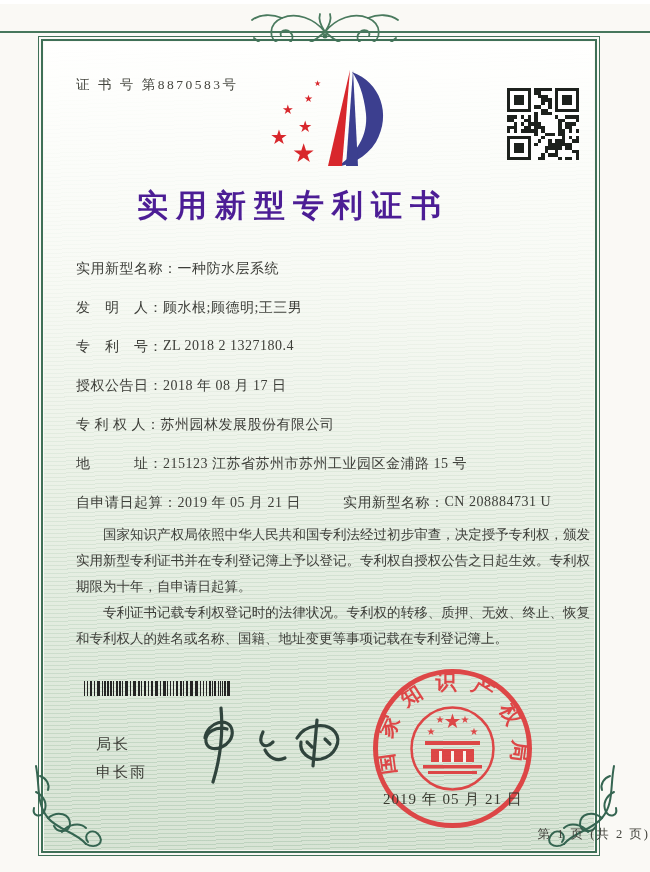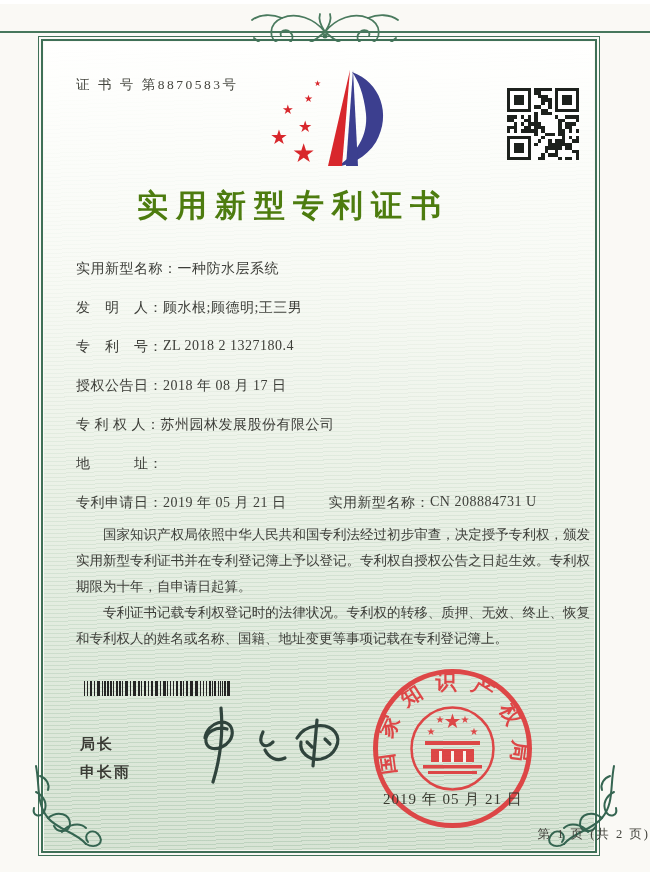--- a/index.html
+++ b/index.html
@@ -27,32 +27,32 @@
   }
   .corner-ornament { position:absolute; width:82px; height:92px; }
   .corner-bl { left:28px; top:758px; }
   .corner-br { left:540px; top:758px; transform:scaleX(-1); }
 
   .cert-number { position:absolute; left:76px; top:72px; font-size:13.5px; letter-spacing:2.5px; color:#45463f; }
   .logo { position:absolute; left:252px; top:58px; width:146px; height:110px; }
   .qr { position:absolute; left:507px; top:84px; width:72px; height:72px; }
   .title {
     position:absolute; left:0; top:181px; width:586px; text-align:center;
-    font-size:31px; font-weight:600; letter-spacing:8px; color:#4d7c0f;
+    font-size:31px; font-weight:600; letter-spacing:8px; color:#4c1d95;
   }
   .fields { position:absolute; left:76px; top:256px; width:514px;text-align:center; }
   .field-row { display:flex; height:39px; font-size:14px; letter-spacing:0.5px; align-items:flex-start; }
   .field-row .lbl { white-space:pre; }
   .field-row .val { white-space:pre; }
   .pair-gap { width:42px; }
   .body-text { position:absolute; left:76px; top:518px; width:514px; font-size:13.5px; line-height:1.93; text-align:justify; color:#3d3e39; }
   .body-text p { text-indent:2em; }
   .barcode { position:absolute; left:84px; top:677px; width:162px; height:15px; display:flex; align-items:stretch; }
   .barcode .bar { background:#242424; }
-  .director { position:absolute; left:80px; top:727px; font-size:15px; line-height:1.85; letter-spacing:2px; color:#3b3c36;font-weight:bold; }
+  .director { position:absolute; left:96px; top:727px; font-size:15px; line-height:1.85; letter-spacing:2px; color:#3b3c36; }
   .signature { position:absolute; left:175px; top:698px; width:185px; height:88px; }
   .seal { position:absolute; left:365px; top:657px; width:175px; height:175px; opacity:0.9; }
   .seal-date { position:absolute; left:383px; top:786px; width:160px; font-size:15px; letter-spacing:1px; color:#3a3b31; }
   .footer-page { position:absolute; left:0; top:822px; width:650px; text-align:right; font-size:12.5px; letter-spacing:2px; color:#42433c; }
 </style>
 </head>
 <body>
 
 <div class="page">
 
@@ -257,23 +257,24 @@
     <div class="field-row">
       <span class="lbl">授权公告日：</span>
       <span class="val">2018 年 08 月 17 日</span>
     </div>
     <div class="field-row">
       <span class="lbl">专 利 权 人：</span>
       <span class="val">苏州园林发展股份有限公司</span>
     </div>
     <div class="field-row">
       <span class="lbl">地　　　址：</span>
-    </div>
-    <div class="field-row">
-      <span class="lbl">专利申请日：</span>
+      <span class="val">215123 江苏省苏州市苏州工业园区金浦路 15 号</span>
+    </div>
+    <div class="field-row">
+      <span class="lbl">自申请日起算：</span>
       <span class="val">2019 年 05 月 21 日</span>
       <span class="pair-gap"></span>
       <span class="lbl">实用新型名称：</span>
       <span class="val">CN 208884731 U</span>
     </div>
   </div>
 
   <div class="body-text">
     <p>国家知识产权局依照中华人民共和国专利法经过初步审查，决定授予专利权，颁发实用新型专利证书并在专利登记簿上予以登记。专利权自授权公告之日起生效。专利权期限为十年，自申请日起算。</p>
     <p>专利证书记载专利权登记时的法律状况。专利权的转移、质押、无效、终止、恢复和专利权人的姓名或名称、国籍、地址变更等事项记载在专利登记簿上。</p>

